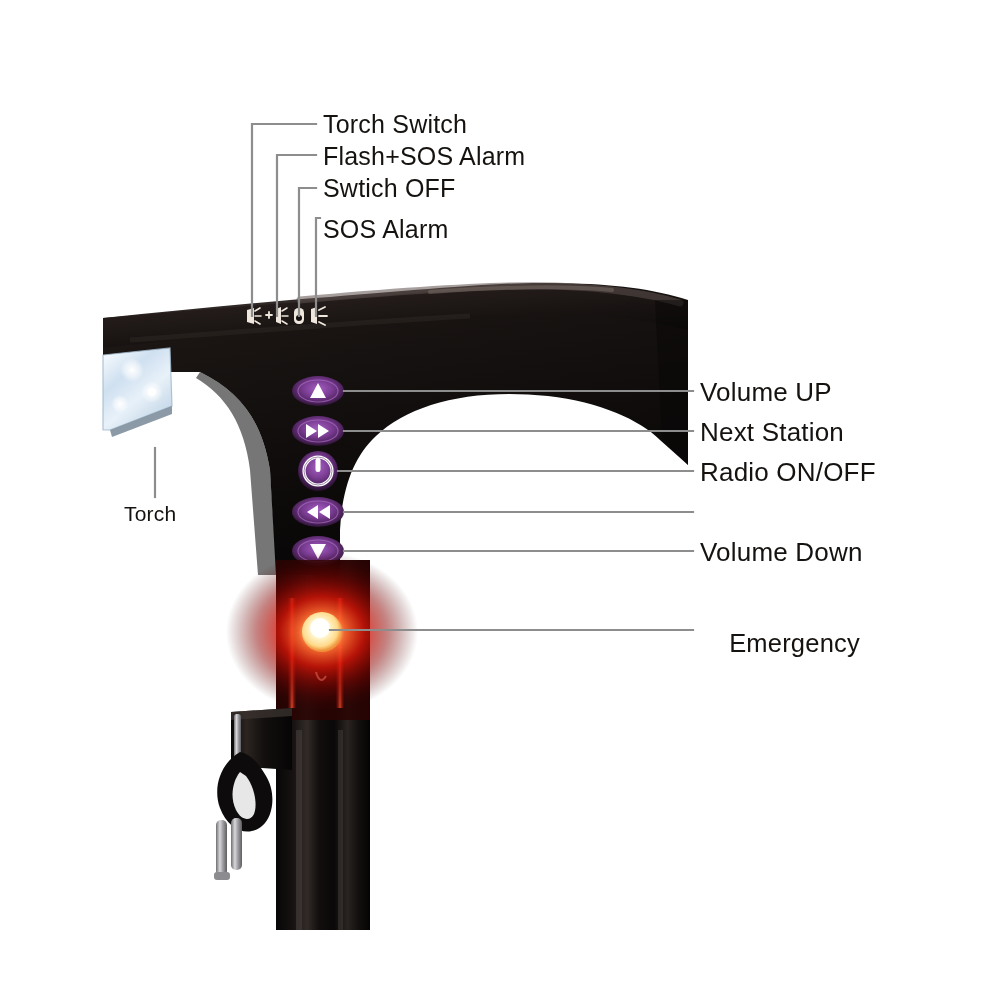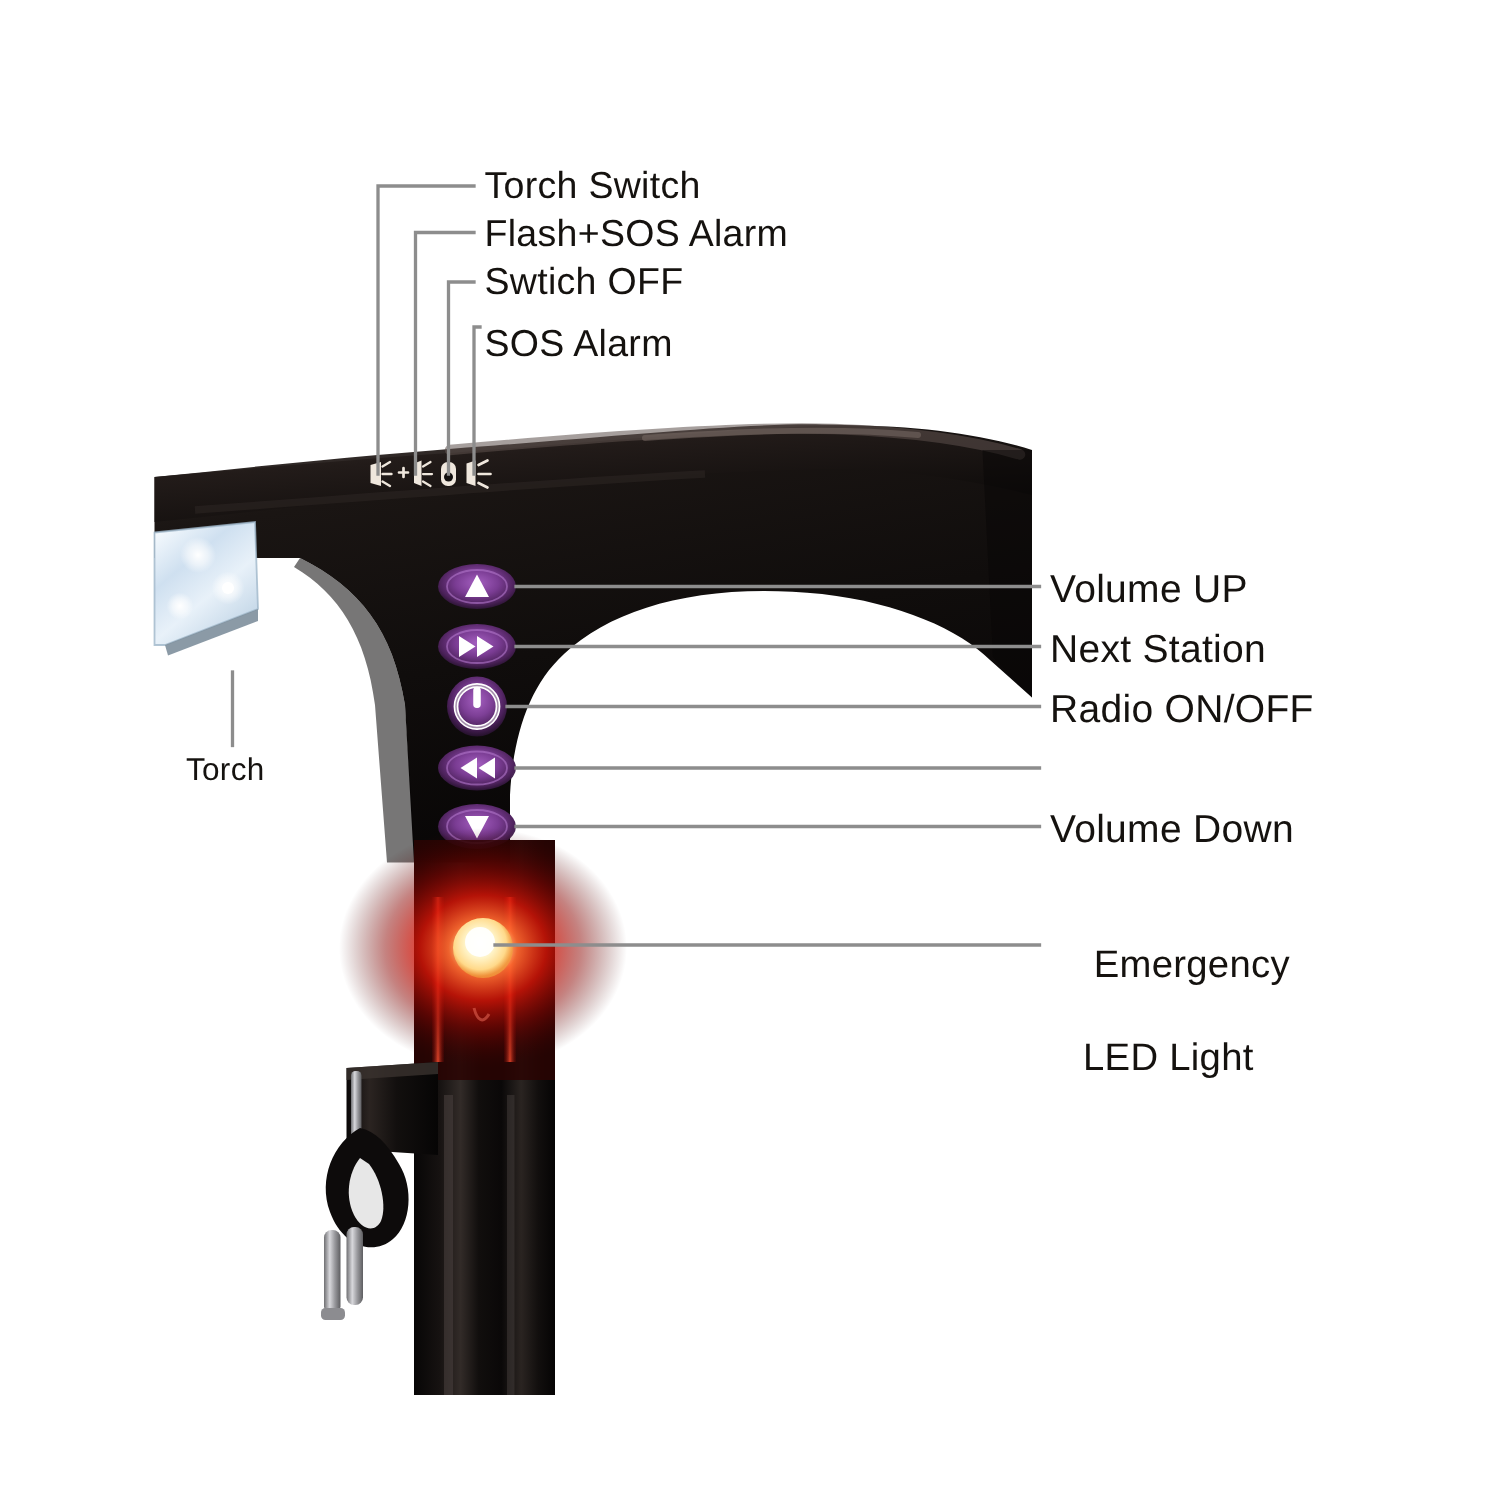--- a/index.html
+++ b/index.html
@@ -324,18 +324,17 @@
 
   <div class="callout-label right-label" style="left:700px; top:417px;">Next Station</div>
 
   <div class="callout-label right-label" style="left:700px; top:457px;">Radio ON/OFF</div>
 
 
   <div class="callout-label right-label" style="left:700px; top:537px;">Volume Down</div>
 
   <div class="callout-label two-line" style="left:700px; top:597px;">
     <span>Emergency</span>
-    <span class="label-line2">LED Light</span>
   </div>
 
   <div class="callout-label torch-label" style="left:124px; top:502px;">Torch</div>
 
 </div>
 
 </body></html>

